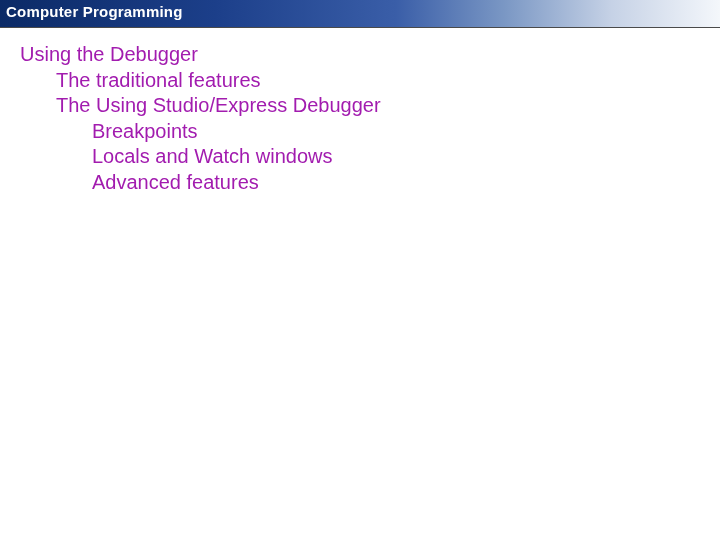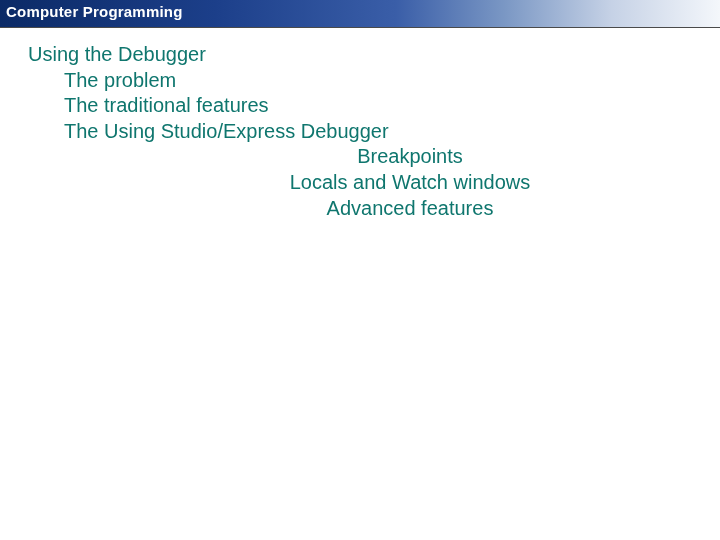--- a/index.html
+++ b/index.html
@@ -30,41 +30,40 @@
   .title-bar span {
     position: absolute;
     left: 6px;
     top: 3px;
     font-size: 15px;
     font-weight: bold;
     color: #ffffff;
     letter-spacing: 0.2px;
   }
   .content {
-    padding: 14px 0 0 28px;
+    padding: 14px 0 0 20px;
     font-size: 20px;
     line-height: 1.28;
-    color: #0f766e;
+    color: #a21caf;
   }
   .lvl1 { margin-left: 0px; }
   .lvl2 { margin-left: 36px; }
-  .lvl3 { margin-left: 72px; text-align: center; }
+  .lvl3 { margin-left: 72px; }
 </style>
 </head>
 <body>
 
 <div class="slide">
 
   <div class="title-bar">
     <span>Computer Programming</span>
   </div>
 
   <div class="content">
     <div class="lvl1">Using the Debugger</div>
-    <div class="lvl2">The problem</div>
     <div class="lvl2">The traditional features</div>
     <div class="lvl2">The Using Studio/Express Debugger</div>
     <div class="lvl3">Breakpoints</div>
     <div class="lvl3">Locals and Watch windows</div>
     <div class="lvl3">Advanced features</div>
   </div>
 
 </div>
 
 </body></html>

